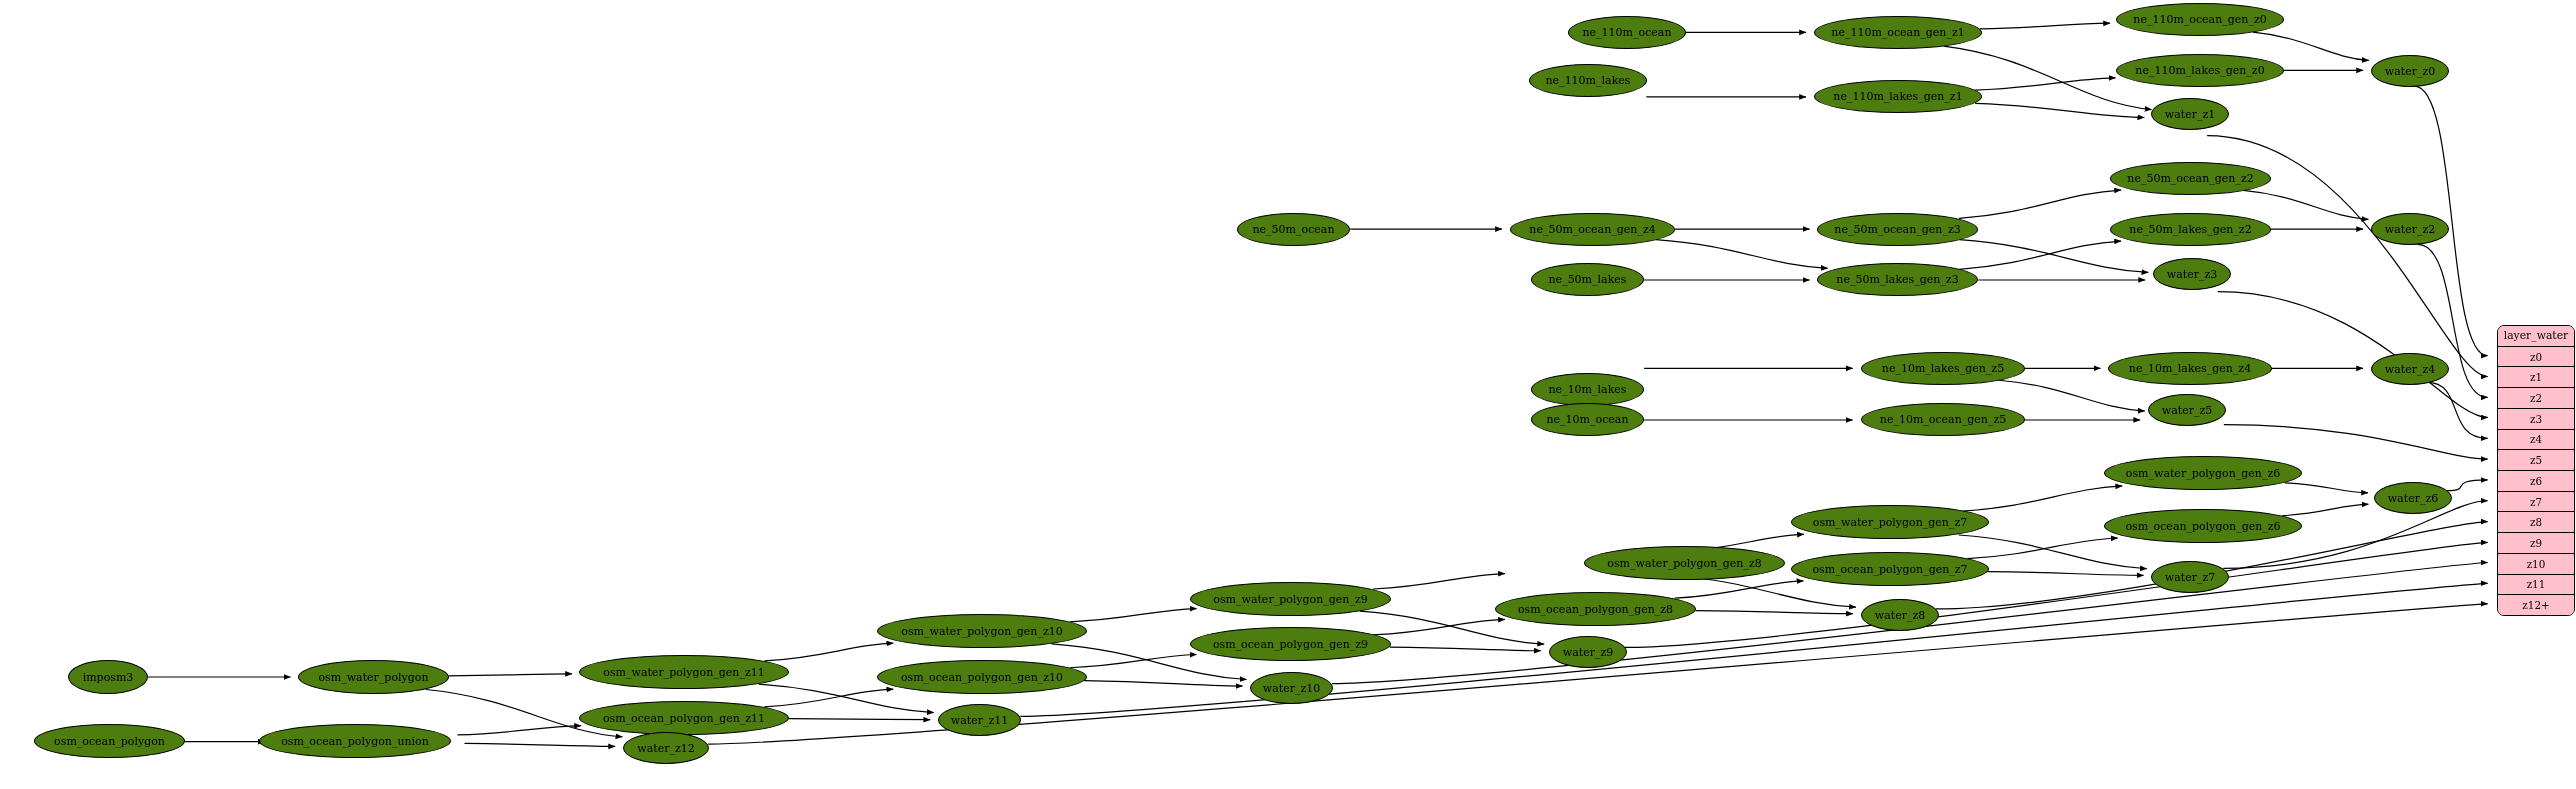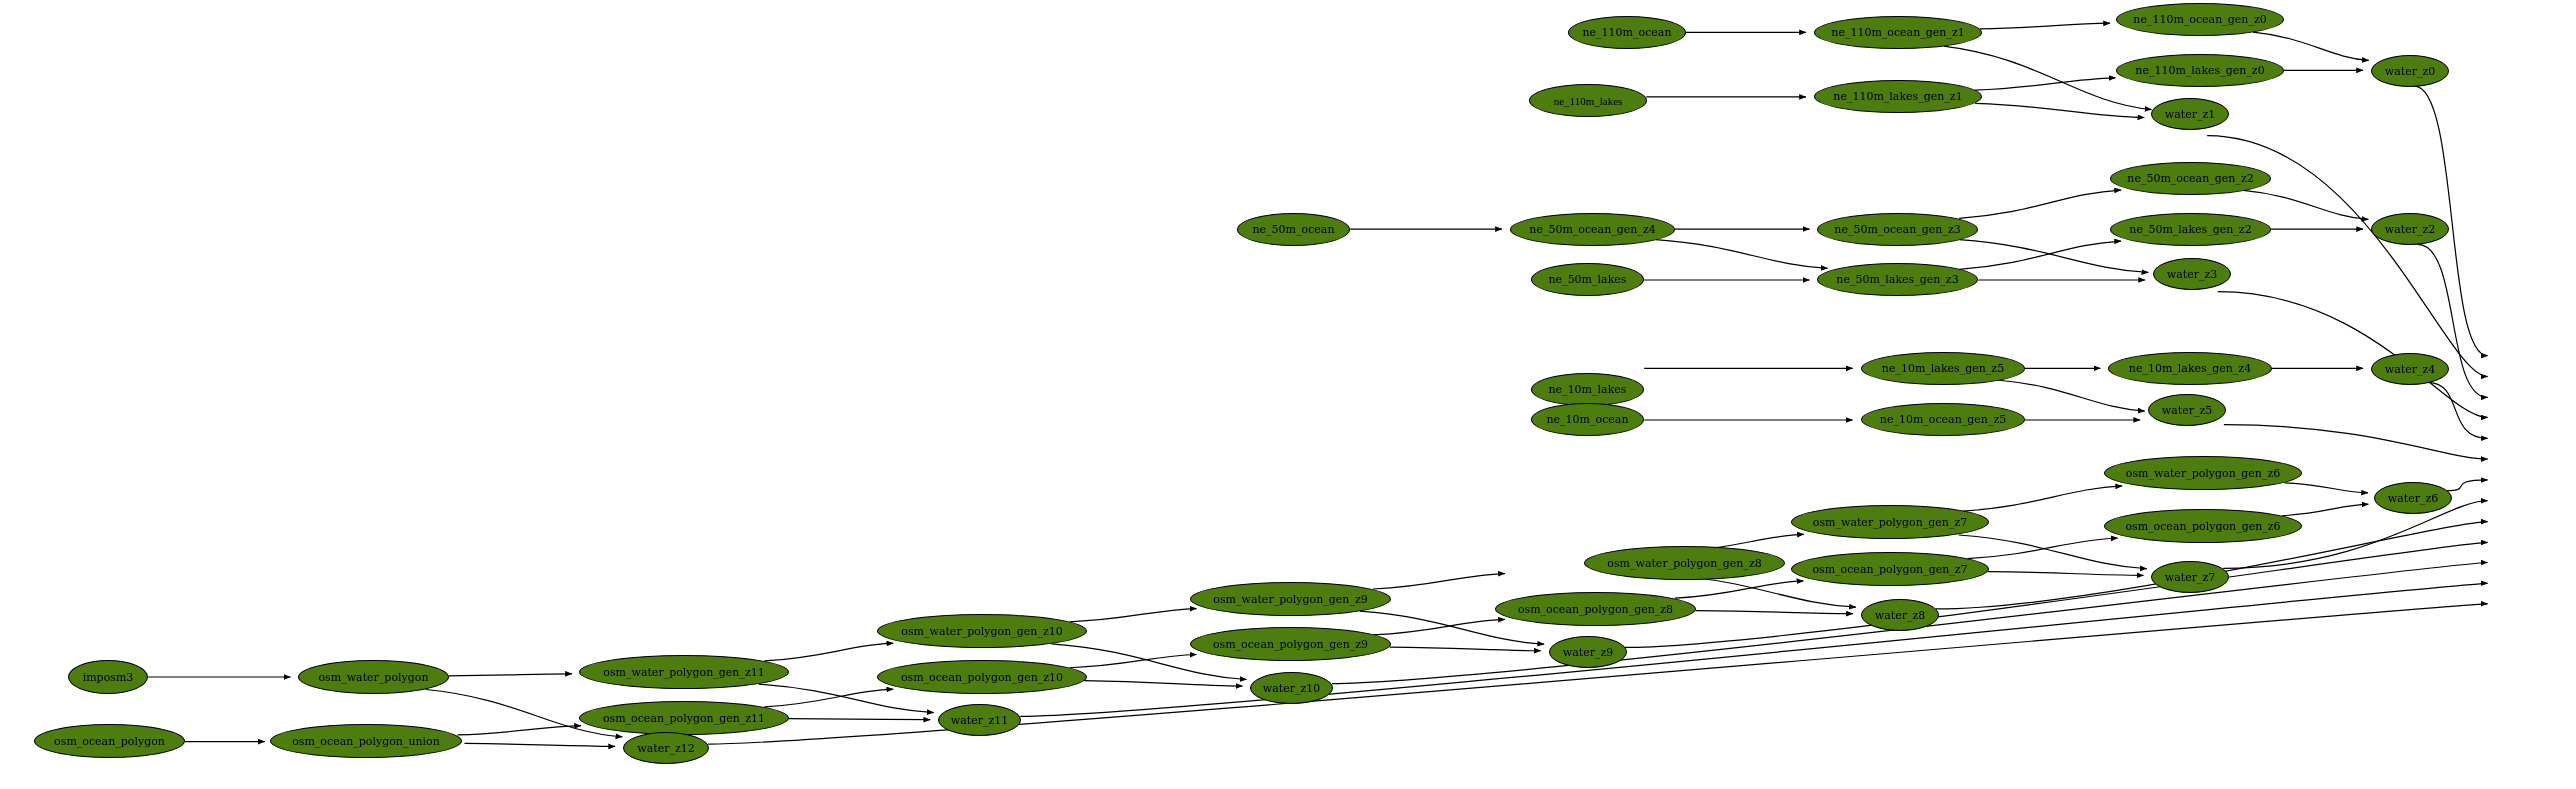--- a/index.html
+++ b/index.html
@@ -124,21 +124,21 @@
         <path d="M2262.8803023599503,901.7572170844395 C2492.8803023599503,901.7572170844395 3406,755.5 3465,755.5" marker-end="url(#ah)"></path>
         <path d="M1855.3325997307763,952.1785526344862 C2085.3325997307766,952.1785526344862 3406,783.5 3465,783.5" marker-end="url(#ah)"></path>
         <path d="M1421.125548572743,997.9087922118564 C1651.125548572743,997.9087922118564 3406,812.5 3465,812.5" marker-end="url(#ah)"></path>
         <path d="M986.3710194715381,1036.3952816017315 C1216.3710194715381,1036.3952816017315 3406,841 3465,841" marker-end="url(#ah)"></path>
       </g>
   </svg>
   <div id="nodes-layer">
       <div class="node" style="left: 68px; top: 660px; width: 80px; height: 34px;">imposm3</div>
       <div class="node" style="left: 298px; top: 660px; width: 151px; height: 34px;">osm_water_polygon</div>
       <div class="node" style="left: 34px; top: 724px; width: 151px; height: 34px;">osm_ocean_polygon</div>
-      <div class="node" style="left: 270px; top: 724px; width: 192px; height: 34px;">osm_ocean_polygon_union</div>
+      <div class="node" style="left: 259px; top: 724px; width: 192px; height: 34px;">osm_ocean_polygon_union</div>
       <div class="node" style="left: 579px; top: 655px; width: 210px; height: 34px;">osm_water_polygon_gen_z11</div>
       <div class="node" style="left: 579px; top: 701px; width: 210px; height: 34px;">osm_ocean_polygon_gen_z11</div>
       <div class="node" style="left: 623px; top: 732px; width: 86px; height: 32px;">water_z12</div>
       <div class="node" style="left: 877px; top: 614px; width: 210px; height: 34px;">osm_water_polygon_gen_z10</div>
       <div class="node" style="left: 877px; top: 660px; width: 210px; height: 34px;">osm_ocean_polygon_gen_z10</div>
       <div class="node" style="left: 938px; top: 704px; width: 83px; height: 32px;">water_z11</div>
       <div class="node" style="left: 1190px; top: 582px; width: 201px; height: 34px;">osm_water_polygon_gen_z9</div>
       <div class="node" style="left: 1190px; top: 627px; width: 201px; height: 34px;">osm_ocean_polygon_gen_z9</div>
       <div class="node" style="left: 1250px; top: 672px; width: 83px; height: 32px;">water_z10</div>
       <div class="node" style="left: 1584px; top: 546px; width: 201px; height: 34px;">osm_water_polygon_gen_z8</div>
@@ -161,22 +161,38 @@
       <div class="node" style="left: 1237px; top: 213px; width: 113px; height: 33px;">ne_50m_ocean</div>
       <div class="node" style="left: 1531px; top: 263px; width: 113px; height: 33px;">ne_50m_lakes</div>
       <div class="node" style="left: 1510px; top: 213px; width: 165px; height: 33px;">ne_50m_ocean_gen_z4</div>
       <div class="node" style="left: 1817px; top: 213px; width: 161px; height: 33px;">ne_50m_ocean_gen_z3</div>
       <div class="node" style="left: 1817px; top: 263px; width: 161px; height: 33px;">ne_50m_lakes_gen_z3</div>
       <div class="node" style="left: 2110px; top: 162px; width: 161px; height: 33px;">ne_50m_ocean_gen_z2</div>
       <div class="node" style="left: 2110px; top: 213px; width: 161px; height: 33px;">ne_50m_lakes_gen_z2</div>
       <div class="node" style="left: 2153px; top: 258px; width: 78px; height: 32px;">water_z3</div>
       <div class="node" style="left: 2371px; top: 213px; width: 78px; height: 32px;">water_z2</div>
       <div class="node" style="left: 1568px; top: 16px; width: 118px; height: 33px;">ne_110m_ocean</div>
-      <div class="node" style="left: 1529px; top: 84px; width: 118px; height: 33px; font-family: Liberation Serif, serif;">ne_110m_lakes</div>
+      <div class="node" style="left: 1529px; top: 64px; width: 118px; height: 33px;">ne_110m_lakes</div>
       <div class="node" style="left: 1814px; top: 16px; width: 168px; height: 33px;">ne_110m_ocean_gen_z1</div>
       <div class="node" style="left: 1814px; top: 80px; width: 168px; height: 33px;">ne_110m_lakes_gen_z1</div>
       <div class="node" style="left: 2116px; top: 2.9px; width: 168px; height: 33px;">ne_110m_ocean_gen_z0</div>
       <div class="node" style="left: 2116px; top: 54px; width: 168px; height: 33px;">ne_110m_lakes_gen_z0</div>
       <div class="node" style="left: 2151px; top: 98px; width: 78px; height: 32px;">water_z1</div>
       <div class="node" style="left: 2371px; top: 55px; width: 78px; height: 32px;">water_z0</div>
     </div>
+  <div class="table-node" id="layer-water-table" style="left: 2497px; top: 325px; width: 78px; height: 291px;">
+      <div class="trow thead">layer_water</div>
+      <div class="trow">z0</div>
+      <div class="trow">z1</div>
+      <div class="trow">z2</div>
+      <div class="trow">z3</div>
+      <div class="trow">z4</div>
+      <div class="trow">z5</div>
+      <div class="trow">z6</div>
+      <div class="trow">z7</div>
+      <div class="trow">z8</div>
+      <div class="trow">z9</div>
+      <div class="trow">z10</div>
+      <div class="trow">z11</div>
+      <div class="trow">z12+</div>
+    </div>
 </div>
 
 
 </body></html>

